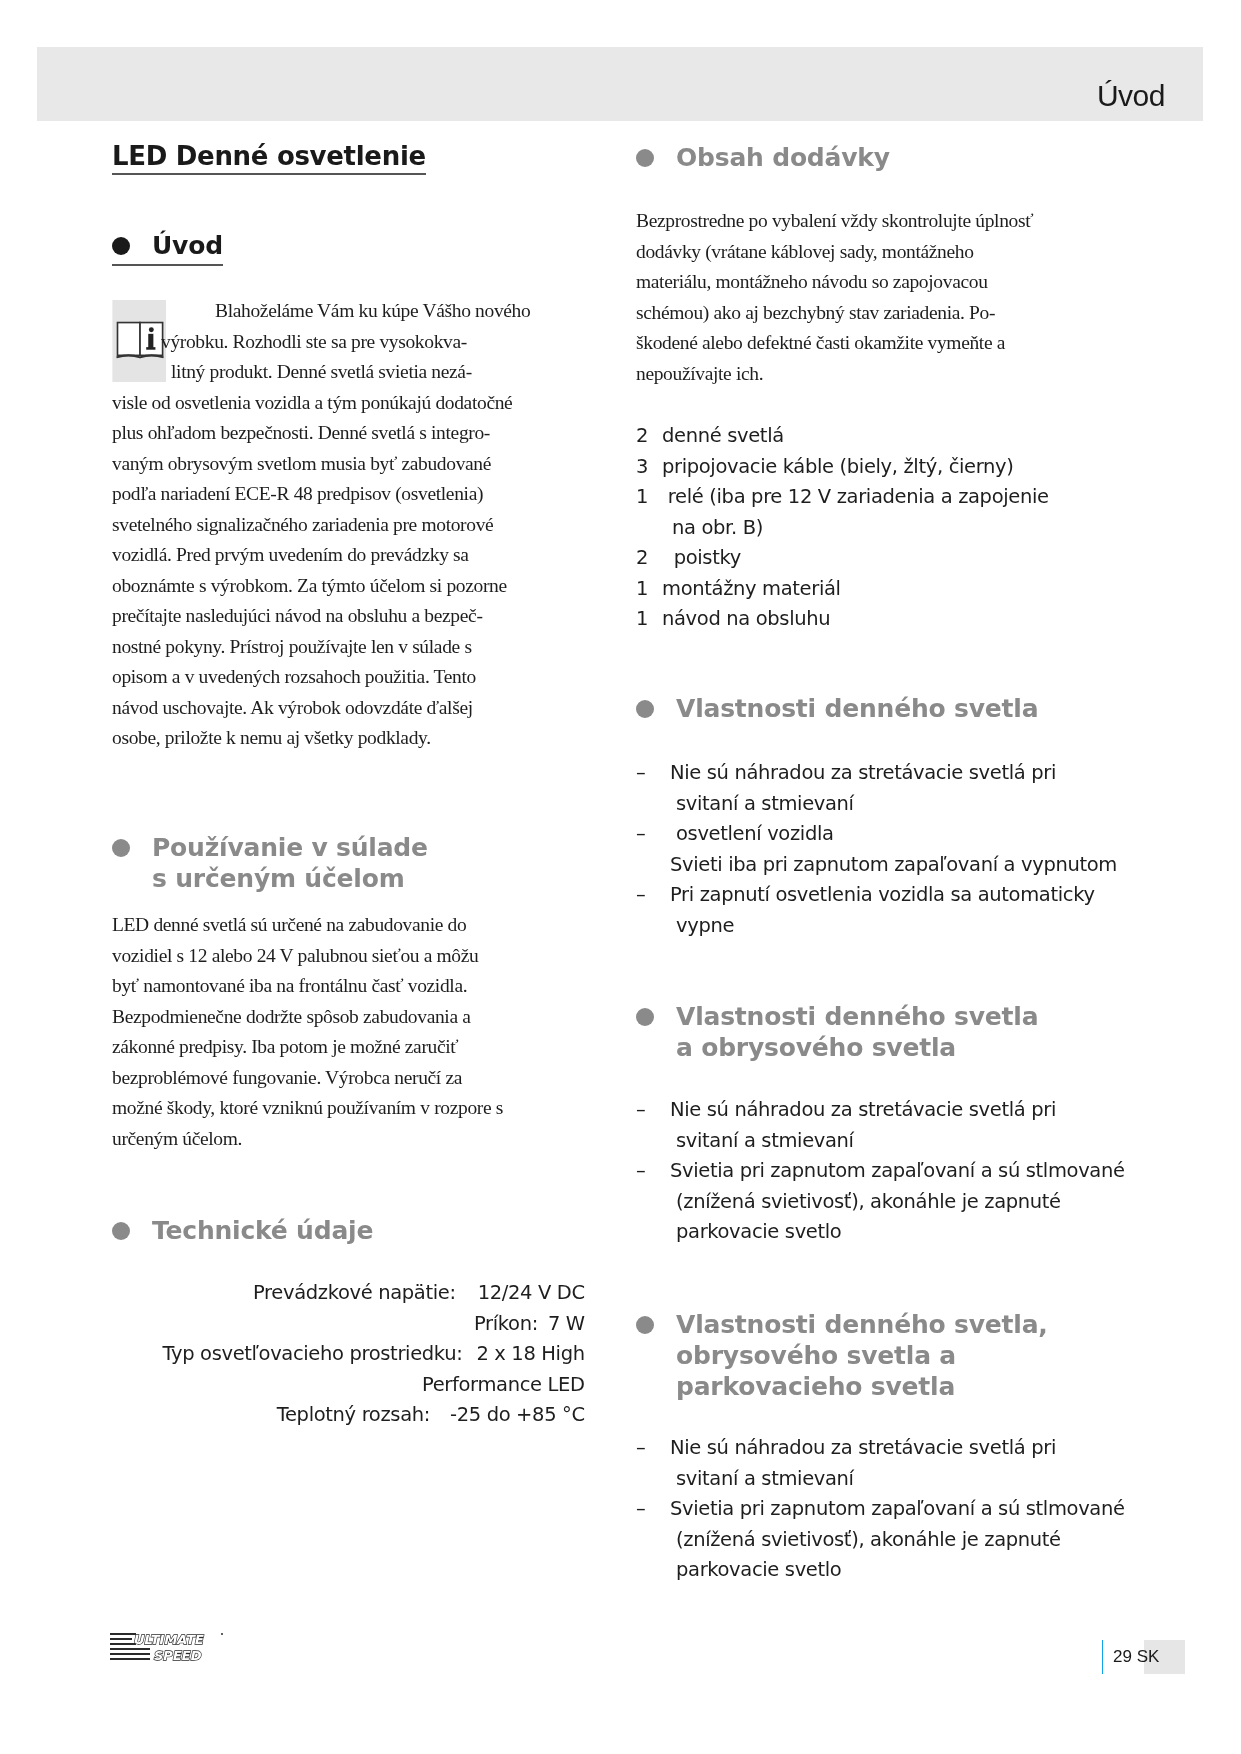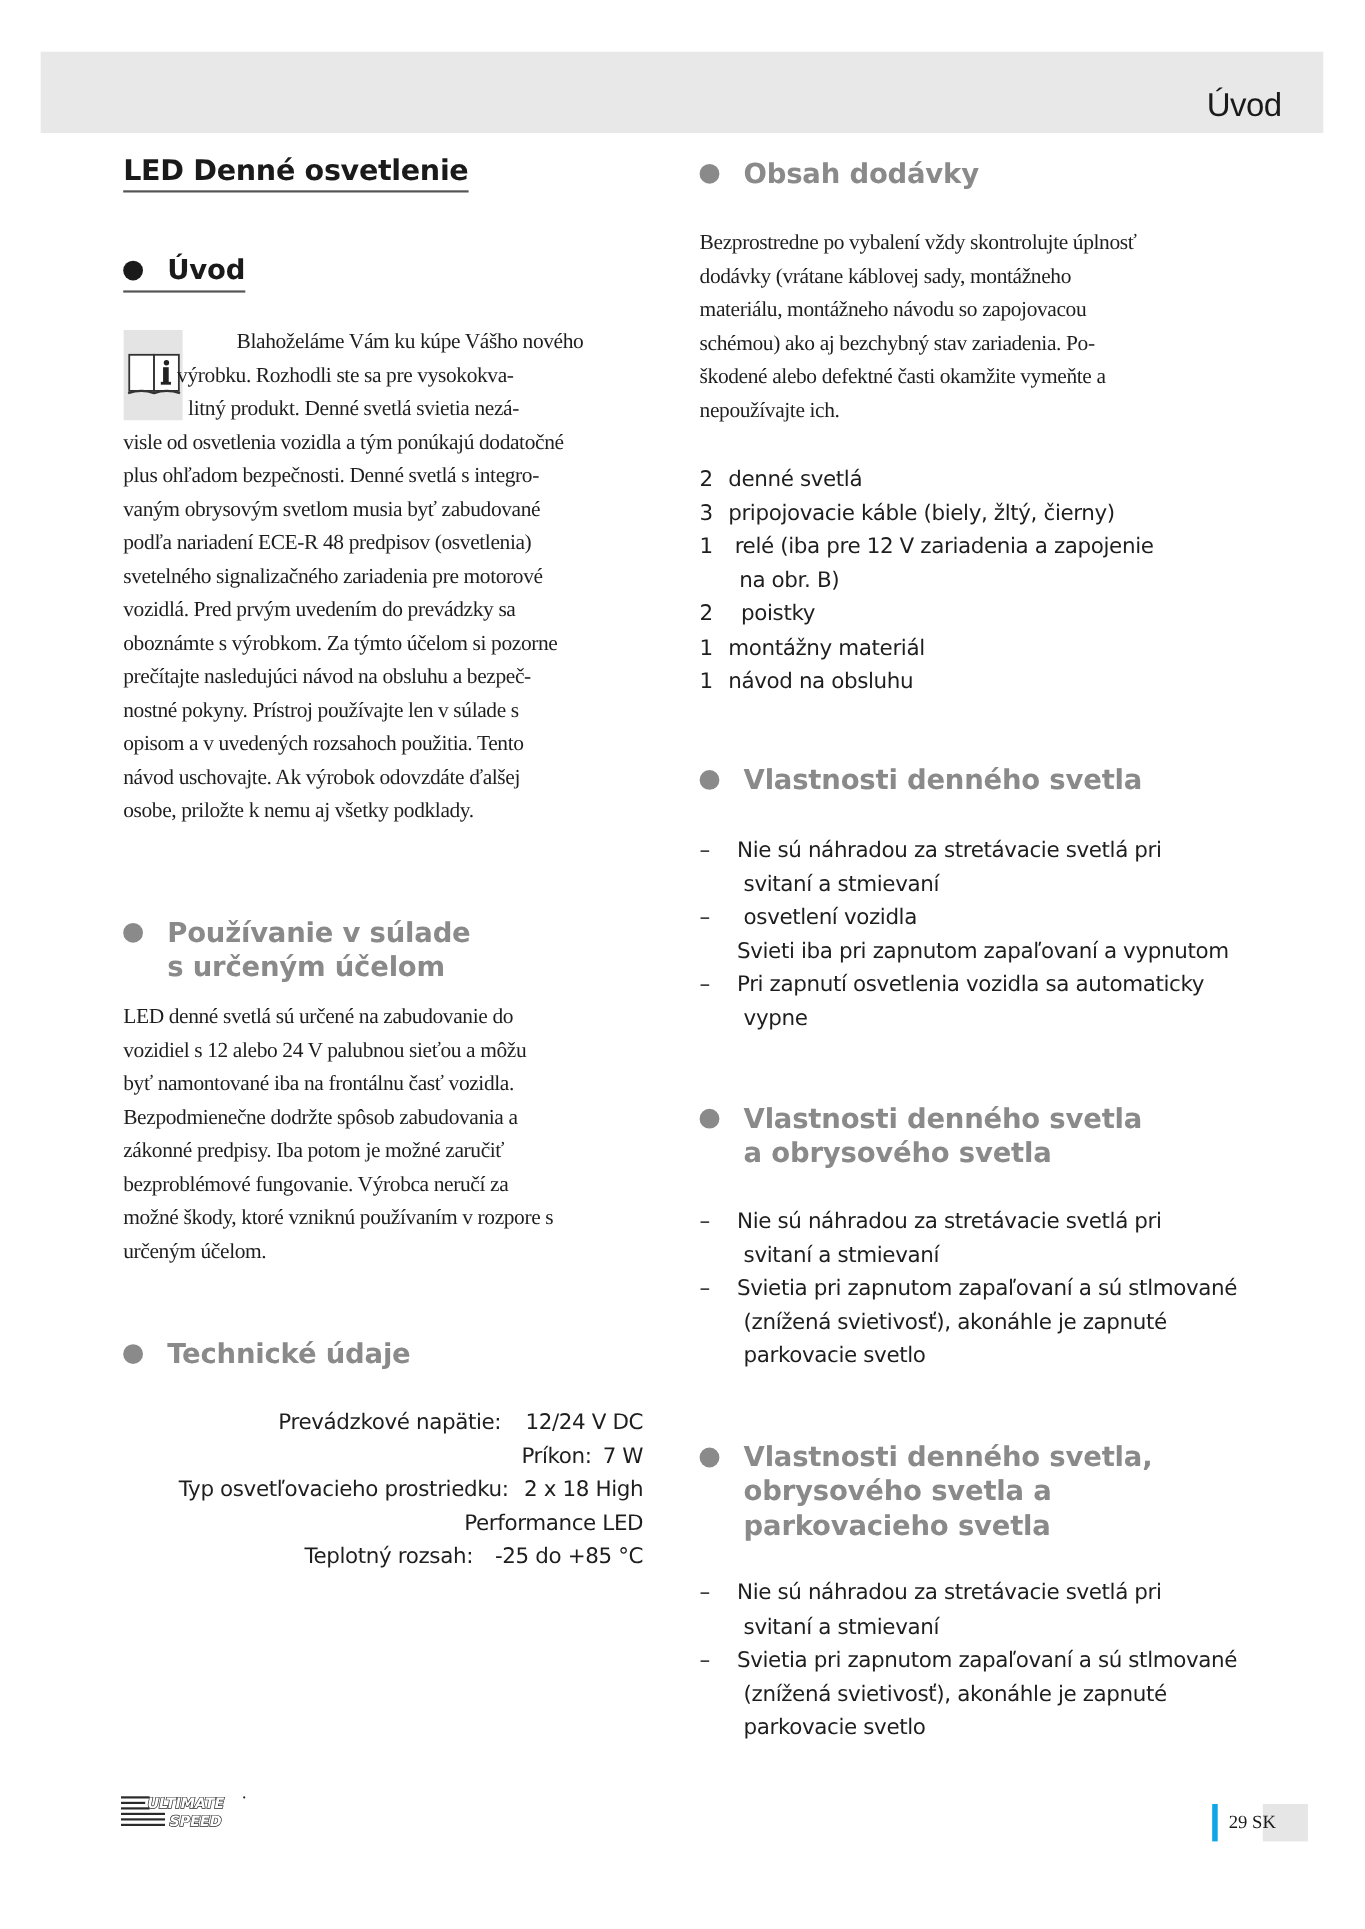--- a/index.html
+++ b/index.html
@@ -56,22 +56,22 @@
   .dash-list .line { display: block; white-space: nowrap; }
   .dash-list .line.indent { padding-left: 6px; }
 
   .spec { position: absolute; left: 112px; top: 1278px; font-family: "DejaVu Sans", sans-serif; font-size: 19.5px; line-height: 30.5px; letter-spacing: -0.35px; color: #1e1e1e; text-align: right; }
   .spec .row { display: block; white-space: nowrap; }
   .spec .gap { display: inline-block; }
 
   .logo { position: absolute; left: 110px; top: 1627px; width: 120px; height: 40px; }
   .page-num {
     position: absolute; left: 1102px; top: 1640px; height: 34px; width: 82px;
-    border-left: 5px solid #0ea5e9;
-    font-family: Liberation Serif, serif; font-size: 17px; color: #1a1a1a;
+    border-left: 1px solid #0ea5e9;
+    font-family: Liberation Sans, sans-serif; font-size: 17px; color: #1a1a1a;
   }
   .page-num .gray { position: absolute; left: 41px; top: 0; width: 41px; height: 34px; background: #e6e6e6; }
   .page-num .txt { position: absolute; left: 10px; top: 7px; }
 </style>
 </head>
 <body>
 
 <div class="header-band">
   <span class="header-title">Úvod</span>
 </div>

